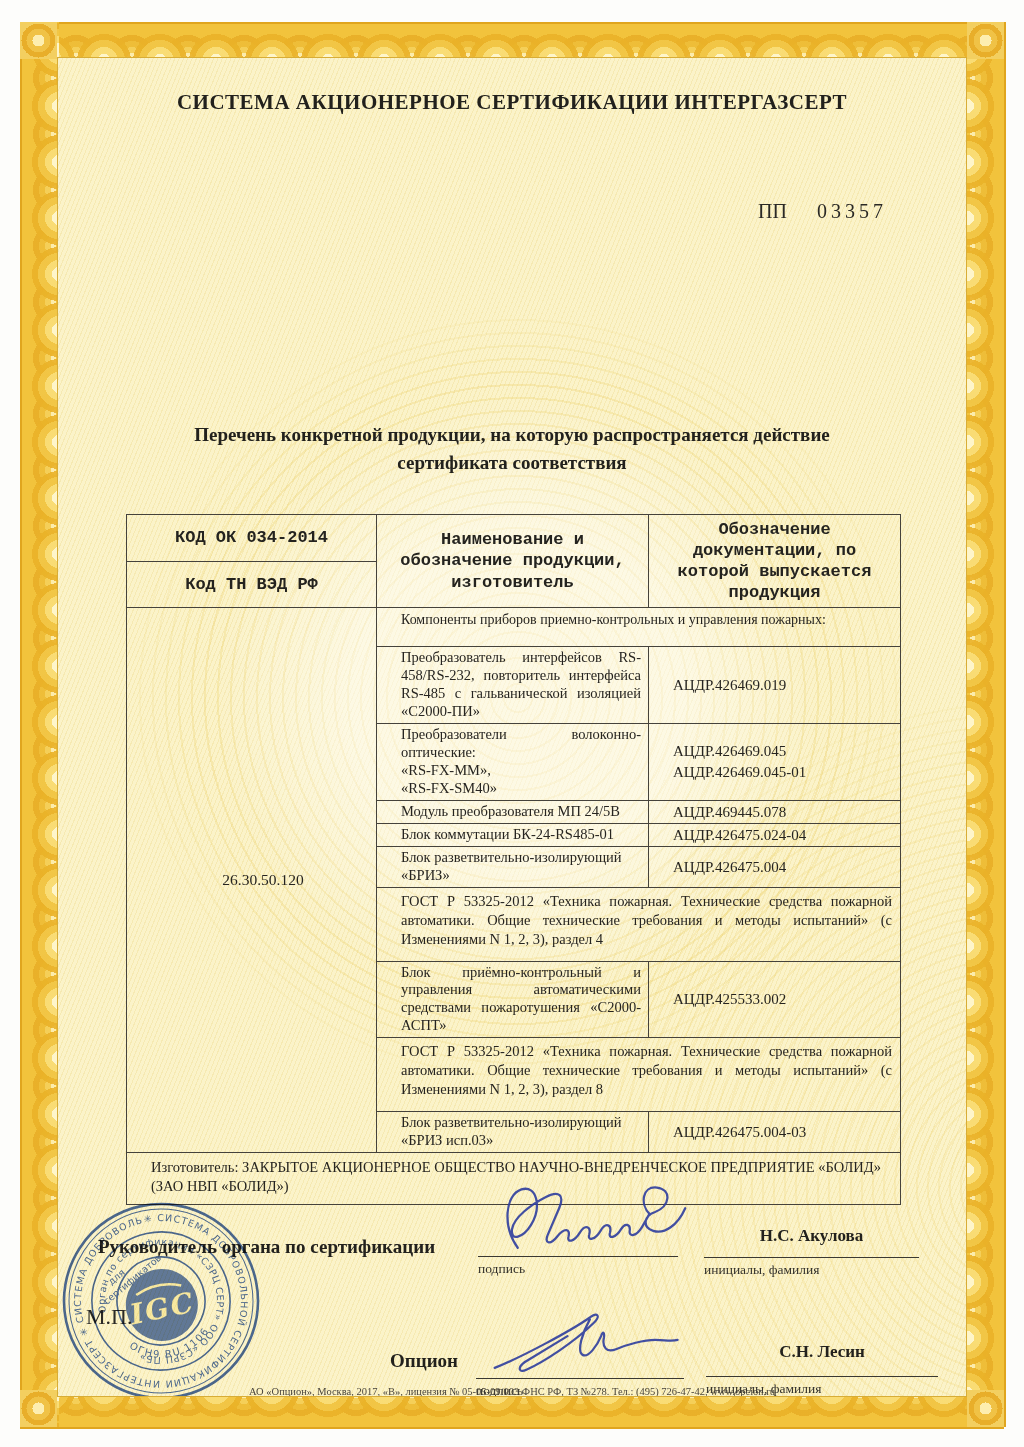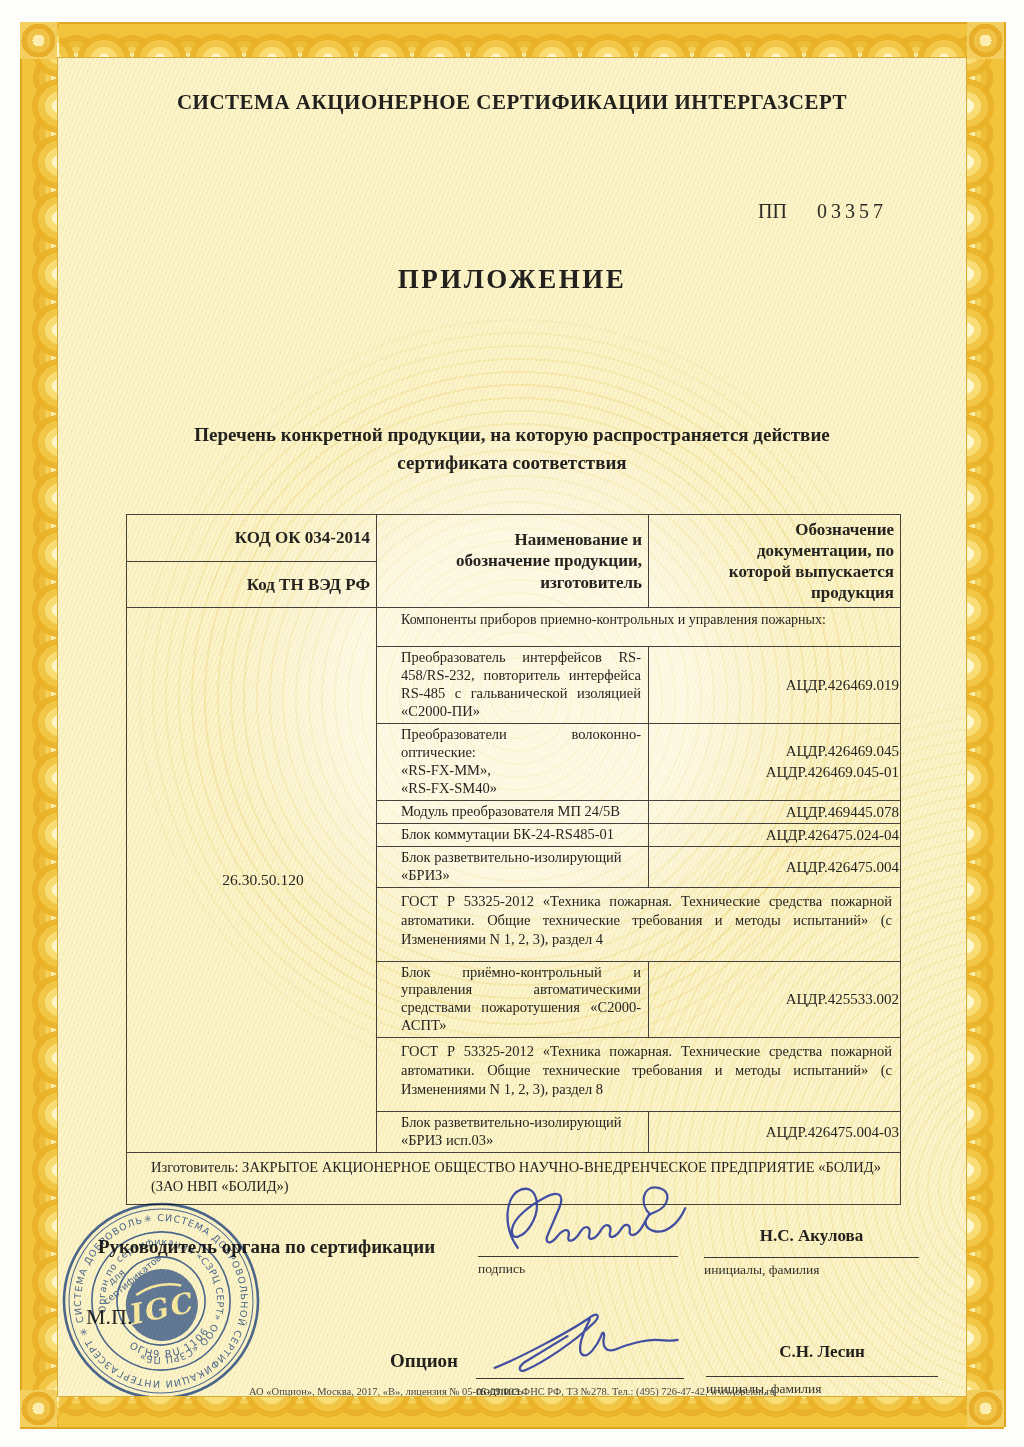--- a/index.html
+++ b/index.html
@@ -55,26 +55,26 @@
   .doc-title{left:0;top:206px;width:100%;text-align:center;font-size:27px;font-weight:bold;letter-spacing:2.5px;color:#22211d;}
   .cert-line{left:0;top:281px;width:100%;text-align:center;color:#22211d;}
   .cert-line .prefix{font-size:21px;font-weight:bold;}
   .cert-line .number{font-size:18px;font-weight:bold;margin-left:18px;letter-spacing:.5px;}
   .description{left:0;top:363px;width:100%;text-align:center;font-size:19px;font-weight:bold;line-height:1.45;white-space:pre-line;color:#22211d;}
 
   
   table.cert{position:absolute;left:68px;top:456px;width:774px;border-collapse:collapse;table-layout:fixed;}
   table.cert col.w1{width:250px}table.cert col.w2{width:272px}table.cert col.w3{width:252px}
   table.cert th,table.cert td{border:1.6px solid #45423b;padding-left:24px;}
-  table.cert th{font-size:17px;font-weight:bold;text-align:right;vertical-align:middle;white-space:pre-line;line-height:1.25;padding:3px 6px;color:#24231f;}
+  table.cert th{font-size:17px;font-weight:bold;text-align:center;vertical-align:middle;white-space:pre-line;line-height:1.25;padding:3px 6px;color:#24231f;font-family:Liberation Mono, monospace;}
   th.h-split1{height:40px}th.h-split2{height:39px}
   td.c-ok{text-align:center;font-size:15.5px;vertical-align:middle;}
   td.c-section{font-size:14px;padding:4px 8px 17px 8px;vertical-align:top;line-height:1.2;}
   td.c-name{font-size:14.5px;text-align:justify;padding:2px 7px;white-space:pre-line;line-height:1.24;vertical-align:top;}
-  td.c-doc{font-size:15px;text-align:right;vertical-align:middle;white-space:pre-line;line-height:1.35;}
+  td.c-doc{font-size:15px;text-align:left;vertical-align:middle;white-space:pre-line;line-height:1.35;}
   td.c-gost{font-size:14.5px;text-align:justify;padding:4px 8px 12px 8px;line-height:1.3;vertical-align:top;}
   td.c-manuf{font-size:14.5px;padding:5px 8px 8px 8px;line-height:1.3;vertical-align:top;}
 
   
   .role-label{font-size:19px;font-weight:bold;color:#22211d;}
   .sig-line{border-top:1.5px solid #3a3832;height:0;}
   .small-label{font-size:13.5px;text-align:left;color:#33312b;}
   .person-name{font-size:17px;font-weight:bold;text-align:center;color:#22211d;}
   .mp{font-size:22px;color:#2a2925;}
   .ink{stroke:#2d3d9d;stroke-width:2.4;fill:none;stroke-linecap:round;opacity:.9;}
@@ -99,21 +99,20 @@
     <div class="rosette ros1"></div>
     <div class="rosette ros2"></div>
 
     <div class="abs system-title">СИСТЕМА АКЦИОНЕРНОЕ СЕРТИФИКАЦИИ ИНТЕРГАЗСЕРТ</div>
 
     <div class="abs form-number">
       <span>ПП</span>
       <span class="num">03357</span>
     </div>
 
-    <div class="abs doc-title">ПРИЛОЖЕНИЕ</div>
 
 
     <div class="abs description">Перечень конкретной продукции, на которую распространяется действие
 сертификата соответствия</div>
 
     <table class="cert">
       <colgroup>
           <col class="w1">
           <col class="w2">
           <col class="w3">

